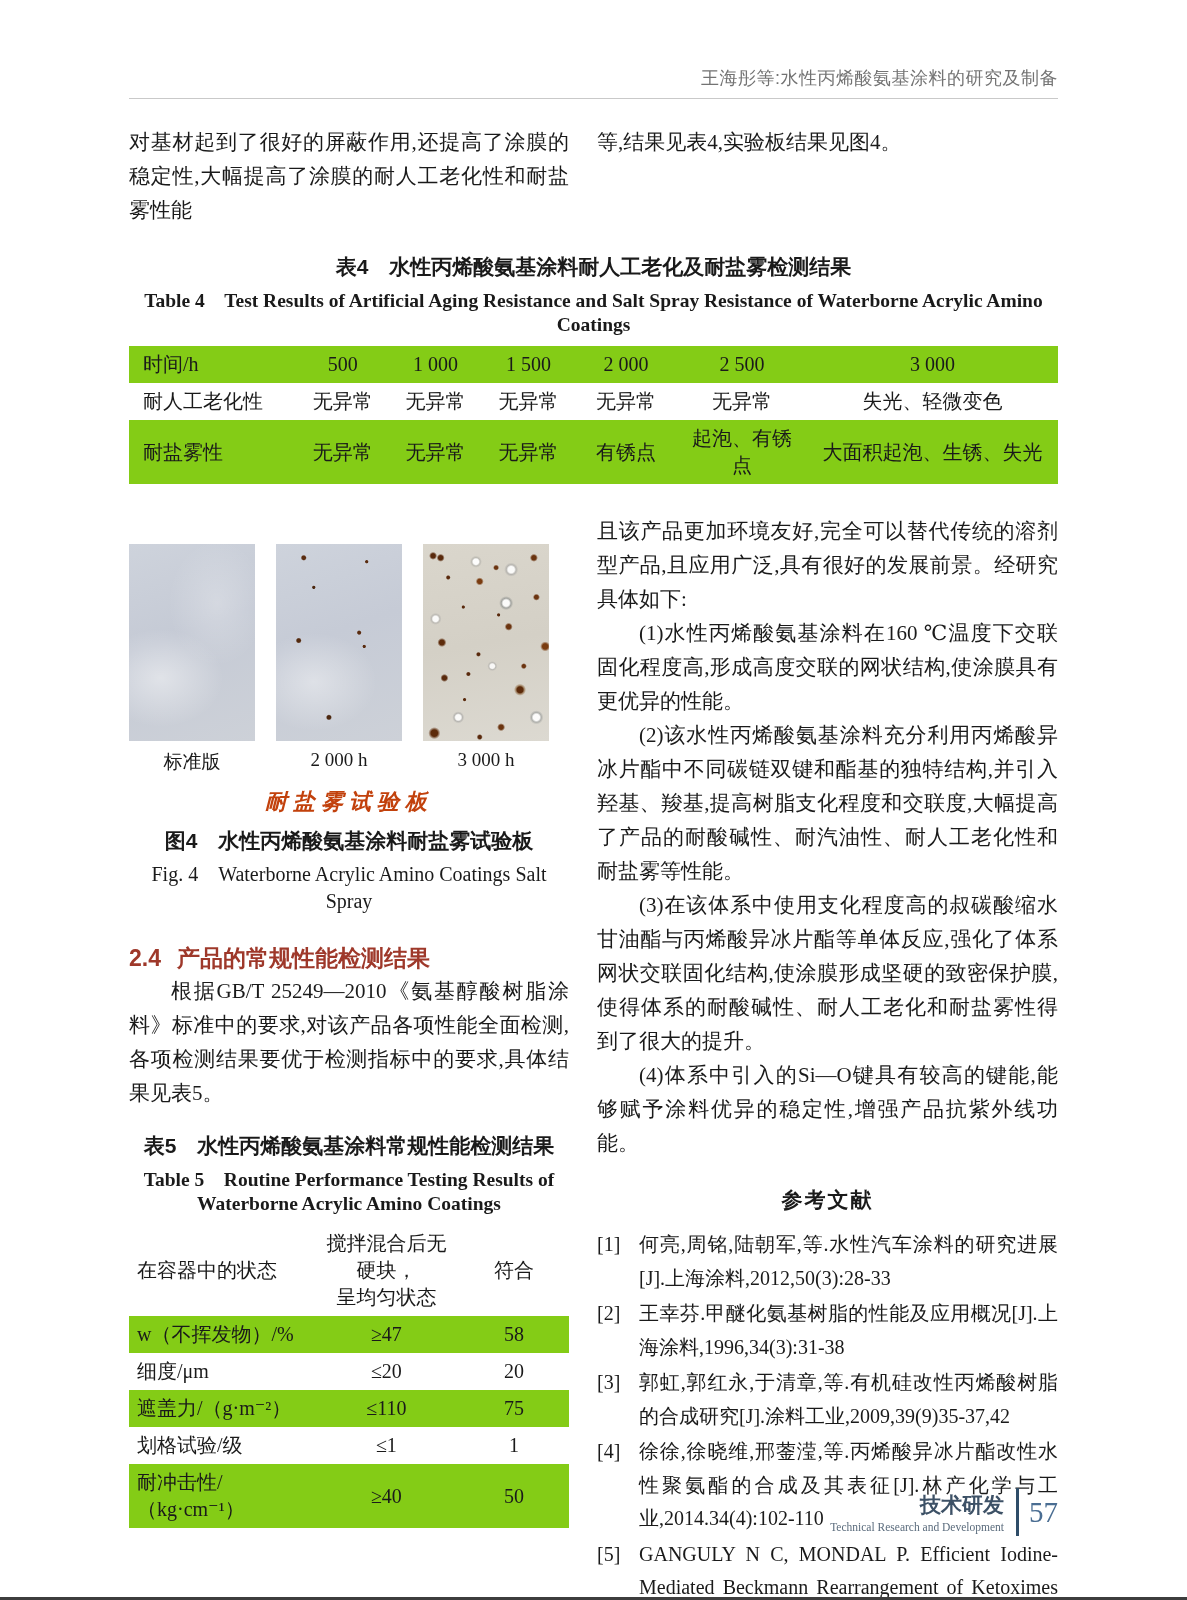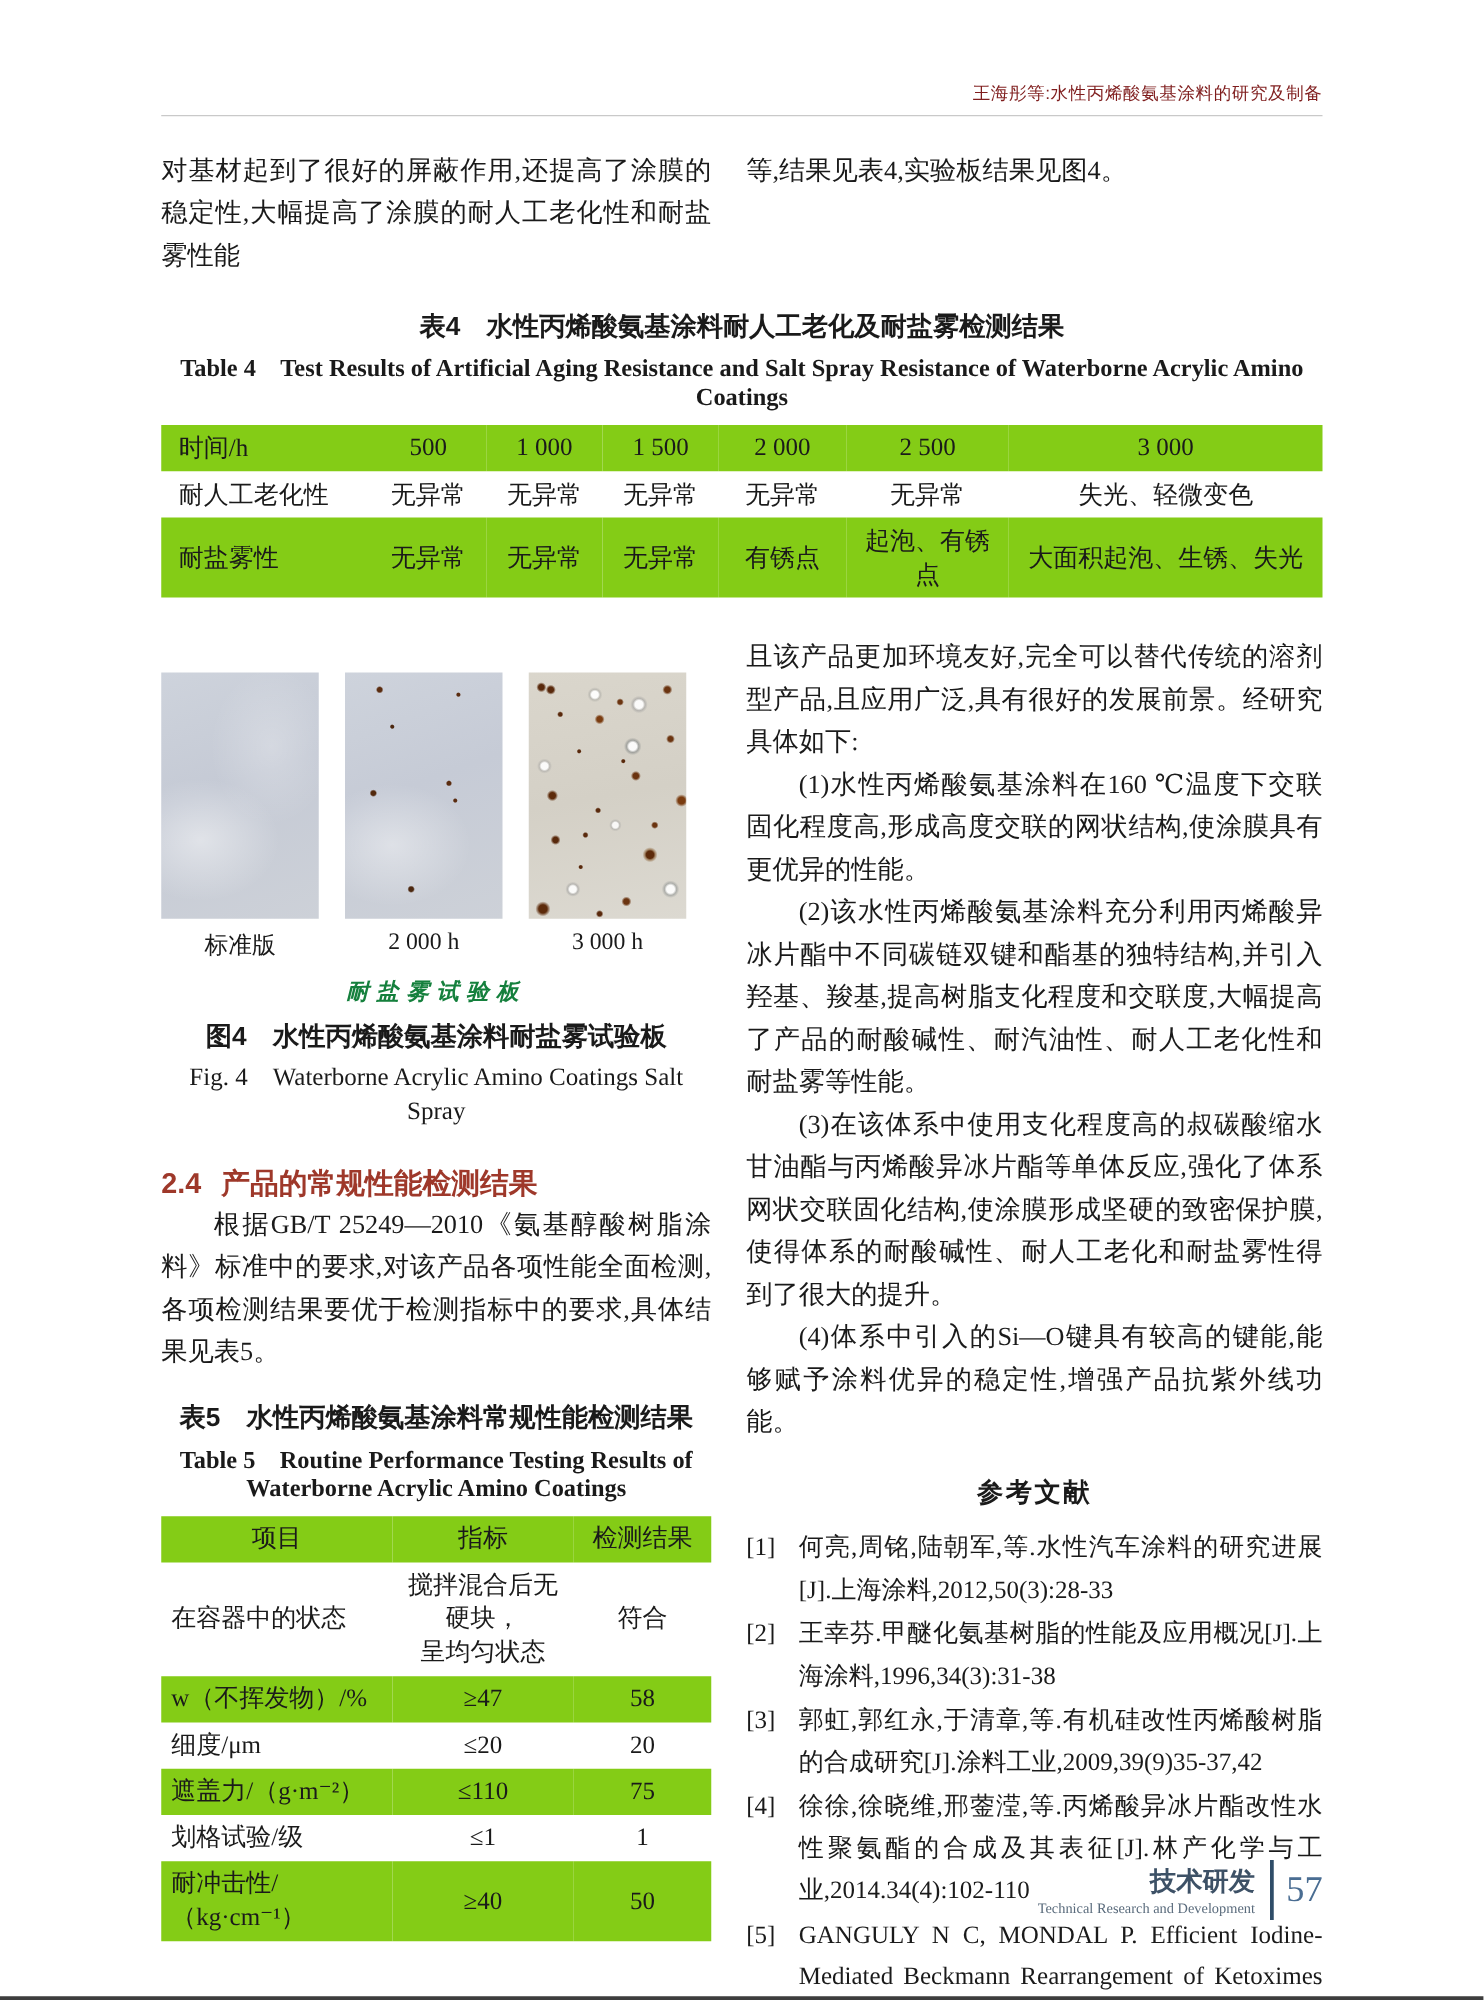--- a/index.html
+++ b/index.html
@@ -2,21 +2,21 @@
 <html><head>
 <meta charset="utf-8">
 <style>
   * { margin:0; padding:0; box-sizing:border-box; }
   html,body { background:#ffffff; }
   body { font-family:"Liberation Serif","DejaVu Serif",serif; color:#1a1a1a; }
   .page { position:relative; width:1187px; height:1600px; background:#fff; overflow:hidden;
           padding:66px 129px 0 129px; }
 
   
-  .running-title { text-align:right; font-size:14px; color:#7f1d1d;
+  .running-title { text-align:right; font-size:18px; color:#737373;
                    font-family:"Liberation Sans","DejaVu Sans",sans-serif; letter-spacing:.5px; }
   .header-rule { border:0; border-top:1.5px solid #c9c9c9; margin:8px 0 26px 0; }
 
   
   .cols { display:flex; gap:28px; }
   .col-l { width:440px; flex:0 0 440px; }
   .col-r { width:461px; flex:0 0 461px; }
 
   p.body-text { font-size:21px; line-height:34px; text-align:justify; }
   p.indent { text-indent:2em; }
@@ -82,21 +82,21 @@
       radial-gradient(circle 3px at 45% 98%, #59290c 55%, rgba(89,41,12,0) 100%),
       radial-gradient(circle 6px at 42% 9%, rgba(255,255,255,.95) 45%, rgba(160,160,155,.5) 70%, rgba(255,255,255,0) 100%),
       radial-gradient(circle 7px at 70% 13%, rgba(255,255,255,.9) 45%, rgba(150,150,150,.5) 70%, rgba(255,255,255,0) 100%),
       radial-gradient(circle 6px at 10% 38%, rgba(255,255,255,.9) 45%, rgba(150,150,150,.4) 70%, rgba(255,255,255,0) 100%),
       radial-gradient(circle 7px at 66% 30%, rgba(255,255,255,.9) 45%, rgba(120,125,125,.55) 70%, rgba(255,255,255,0) 100%),
       radial-gradient(circle 6px at 28% 88%, rgba(255,255,255,.9) 45%, rgba(150,150,150,.5) 70%, rgba(255,255,255,0) 100%),
       radial-gradient(circle 7px at 90% 88%, rgba(255,255,255,.92) 45%, rgba(130,135,135,.5) 70%, rgba(255,255,255,0) 100%),
       radial-gradient(circle 5px at 55% 62%, rgba(255,255,255,.85) 45%, rgba(150,150,150,.4) 70%, rgba(255,255,255,0) 100%),
       linear-gradient(170deg,#dad6cc 0%, #d4d0c6 50%, #dcd9d1 100%);
   }
-  .fig-red-label { text-align:center; color:#15803d; font-size:18px; font-weight:bold;
+  .fig-red-label { text-align:center; color:#c2410c; font-size:22px; font-weight:bold;
                    font-style:italic; letter-spacing:6px; margin-top:12px; }
   .fig-caption-zh { text-align:center; font-size:21px; font-weight:bold; margin-top:10px;
                     font-family:"Liberation Sans","DejaVu Sans",sans-serif; }
   .fig-caption-en { text-align:center; font-size:20px; font-weight:normal; margin-top:6px; line-height:27px; }
 
   
   .sec-heading { color:#9e382a; font-size:23px; font-weight:bold; margin-top:28px;
                  font-family:"Liberation Sans","DejaVu Sans",sans-serif; }
   .sec-heading .sec-num { margin-right:16px; }
   .after-heading { margin-top:0; }
@@ -219,25 +219,20 @@
           <div>Table 5　Routine Performance Testing Results of</div>
           <div>Waterborne Acrylic Amino Coatings</div>
         </div>
         <table class="datatable t5">
           <colgroup>
               <col class="c0">
               <col class="c1">
               <col class="c2">
             </colgroup>
           <tbody>
-              <tr class="band head">
-            <td>项目</td>
-            <td>指标</td>
-            <td>检测结果</td>
-          </tr>
           <tr>
             <td>在容器中的状态</td>
             <td>搅拌混合后无硬块，
 呈均匀状态</td>
             <td>符合</td>
           </tr>
           <tr class="band">
             <td>w（不挥发物）/%</td>
             <td>≥47</td>
             <td>58</td>

